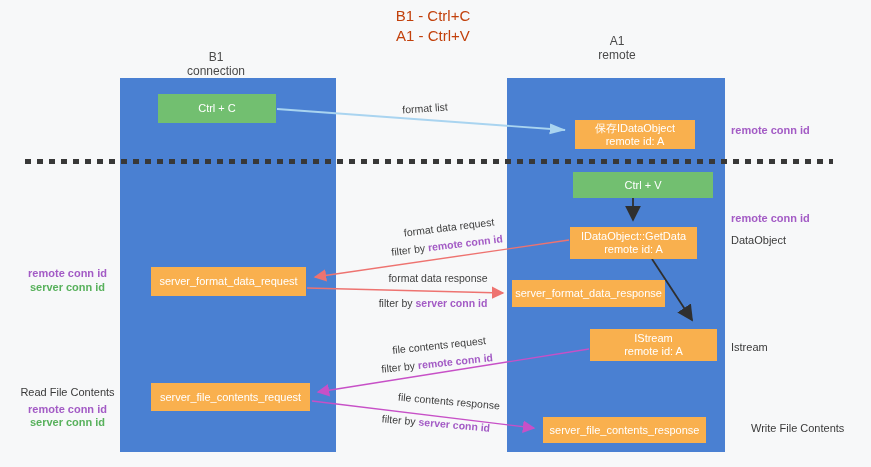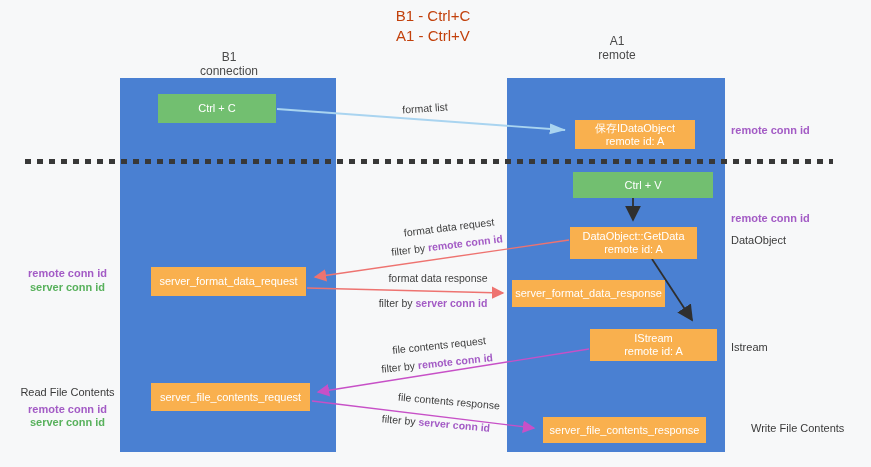--- a/index.html
+++ b/index.html
@@ -45,21 +45,21 @@
 </head>
 <body>
 
 <div class="canvas">
 
   <div class="title">
     <div>B1 - Ctrl+C</div>
     <div>A1 - Ctrl+V</div>
   </div>
 
-  <div class="lane-header" style="left:216px;top:50px;margin-left:13px;">
+  <div class="lane-header" style="left:216px;top:50px;">
     <div>B1</div>
     <div>connection</div>
   </div>
   <div class="lane-header" style="left:617px;top:34px;">
     <div>A1</div>
     <div>remote</div>
   </div>
 
   <div class="lane left"></div>
   <div class="lane right"></div>
@@ -111,21 +111,21 @@
   <div class="box orange" style="left:575px;top:120px;width:120px;height:29px;">
     <div>保存IDataObject</div>
     <div>remote id: A</div>
   </div>
 
   <div class="box green" style="left:573px;top:172px;width:140px;height:26px;">
     <div>Ctrl + V</div>
   </div>
 
   <div class="box orange" style="left:570px;top:227px;width:127px;height:32px;">
-    <div>DataObject::GetData</div>
+    <div>IDataObject::GetData</div>
     <div>remote id: A</div>
   </div>
 
   <div class="box orange" style="left:512px;top:280px;width:153px;height:27px;">
     <div>server_format_data_response</div>
   </div>
 
   <div class="box orange" style="left:151px;top:267px;width:155px;height:29px;">
     <div>server_format_data_request</div>
   </div>

